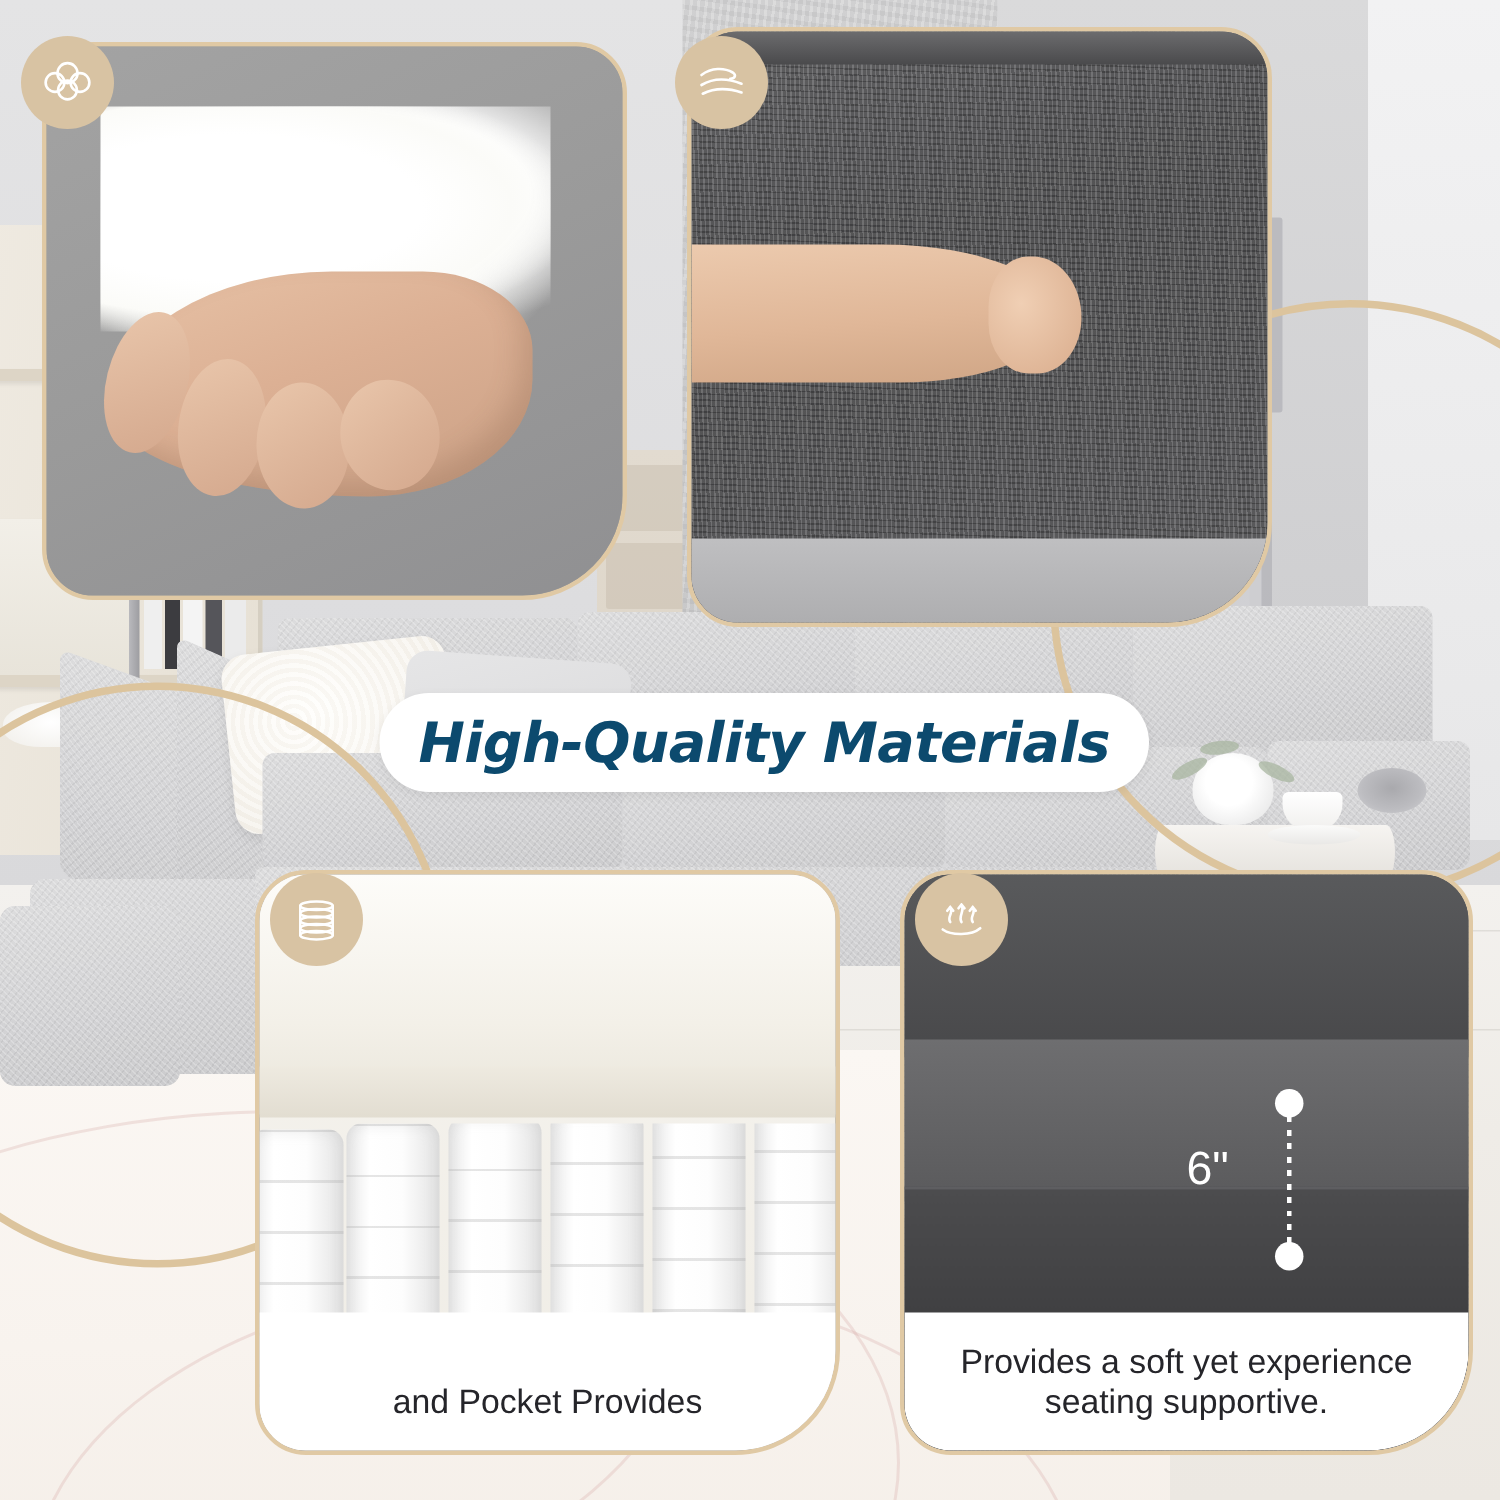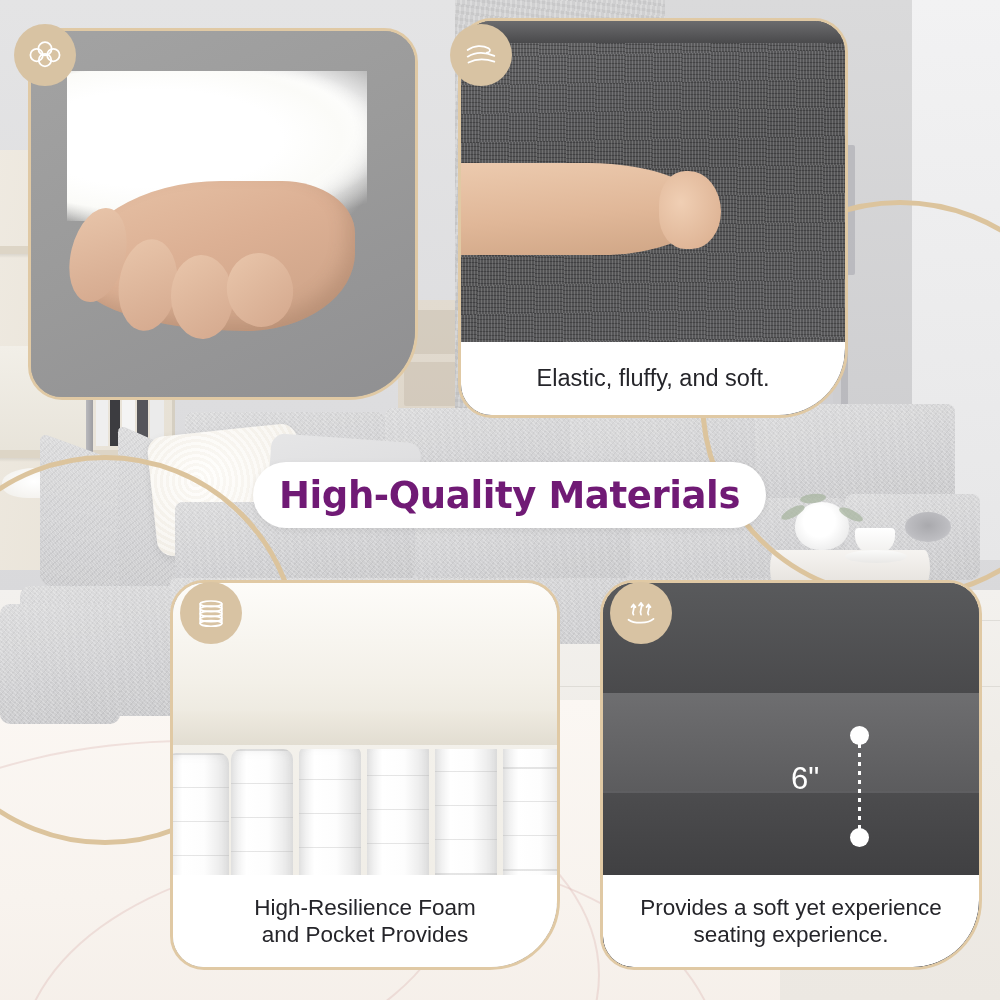--- a/index.html
+++ b/index.html
@@ -321,23 +321,24 @@
   }
 
   
   .title-pill {
     position:absolute; left:253px; top:462px; width:513px; height:66px;
     background:#ffffff; border-radius:33px; z-index:20;
     display:flex; align-items:center; justify-content:center;
     box-shadow:0 2px 7px rgba(0,0,0,.07);
   }
   .title-pill span {
-    font-size:37px; font-weight:bold; color:#701a75;
+    font-size:37px; font-weight:bold; color:#0c4a6e;
     letter-spacing:-.4px;
     font-family:"DejaVu Sans", sans-serif;
+    font-style:italic;
   }
 </style>
 </head>
 <body>
 
 <div class="scene">
   <div class="wall-back"></div>
 
   <div class="wall-right"></div>
   <div class="wall-right2"></div>
@@ -444,23 +445,20 @@
 </div>
 
 <div class="card tr">
   <div class="card-photo">
     <div class="ph fab-bg"></div>
     <div class="cushion-top"></div>
     <div class="fist"></div>
     <div class="fist-knuckle"></div>
     <div class="seat-bottom"></div>
   </div>
-  <div class="card-cap">
-    <span>Elastic, fluffy, and soft.</span>
-  </div>
 </div>
 <div class="badge" style="left:450px; top:24px;">
   <svg viewBox="0 0 48 48" fill="none" stroke="#ffffff" stroke-width="2.1" stroke-linecap="round" stroke-linejoin="round">
     <path d="M8 18 C16 12, 26 12, 33 16 C36 18, 35 21, 31 21"></path>
     <path d="M8 26 C18 20, 30 21, 40 25"></path>
     <path d="M9 33 C19 28, 31 29, 40 32"></path>
   </svg>
 </div>
 
 <div class="card bl">
@@ -472,21 +470,21 @@
       <div class="coil" style="left:-6px;  top:4px;"></div>
       <div class="coil" style="left:58px;  top:0px;"></div>
       <div class="coil" style="left:126px; top:-4px;"></div>
       <div class="coil" style="left:194px; top:-8px;"></div>
       <div class="coil" style="left:262px; top:-12px;"></div>
       <div class="coil" style="left:330px; top:-16px;"></div>
     </div>
   </div>
   <div class="card-cap">
     <span>
-      <span>High-Resilience Foam</span><br>
+      <br>
       <span>and Pocket Provides</span>
     </span>
   </div>
 </div>
 <div class="badge" style="left:180px; top:582px;">
   <svg viewBox="0 0 48 48" fill="none" stroke="#ffffff" stroke-width="2" stroke-linecap="round" stroke-linejoin="round">
     <ellipse cx="24" cy="13" rx="13" ry="3.4"></ellipse>
     <ellipse cx="24" cy="19" rx="13" ry="3.4"></ellipse>
     <ellipse cx="24" cy="25" rx="13" ry="3.4"></ellipse>
     <ellipse cx="24" cy="31" rx="13" ry="3.4"></ellipse>
@@ -503,21 +501,21 @@
     <div class="seat-block"></div>
     <div class="seat-base"></div>
     <div class="dim-dot" style="top:143px;"></div>
     <div class="dim-line"></div>
     <div class="dim-dot" style="top:245px;"></div>
     <div class="dim-label">6"</div>
   </div>
   <div class="card-cap">
     <span>
       <span>Provides a soft yet experience</span><br>
-      <span>seating experience.</span>
+      <span>seating supportive.</span>
     </span>
   </div>
 </div>
 <div class="badge" style="left:610px; top:582px;">
   <svg viewBox="0 0 48 48" fill="none" stroke="#ffffff" stroke-width="2.1" stroke-linecap="round" stroke-linejoin="round">
     <path d="M15 26 C12 22, 18 19, 15 14 M15 14 l-2.4 3 M15 14 l2.4 3"></path>
     <path d="M24 26 C21 21, 27 18, 24 12 M24 12 l-2.4 3 M24 12 l2.4 3"></path>
     <path d="M33 26 C30 22, 36 19, 33 14 M33 14 l-2.4 3 M33 14 l2.4 3"></path>
     <path d="M9 32 C16 37, 32 37, 39 31"></path>
   </svg>

